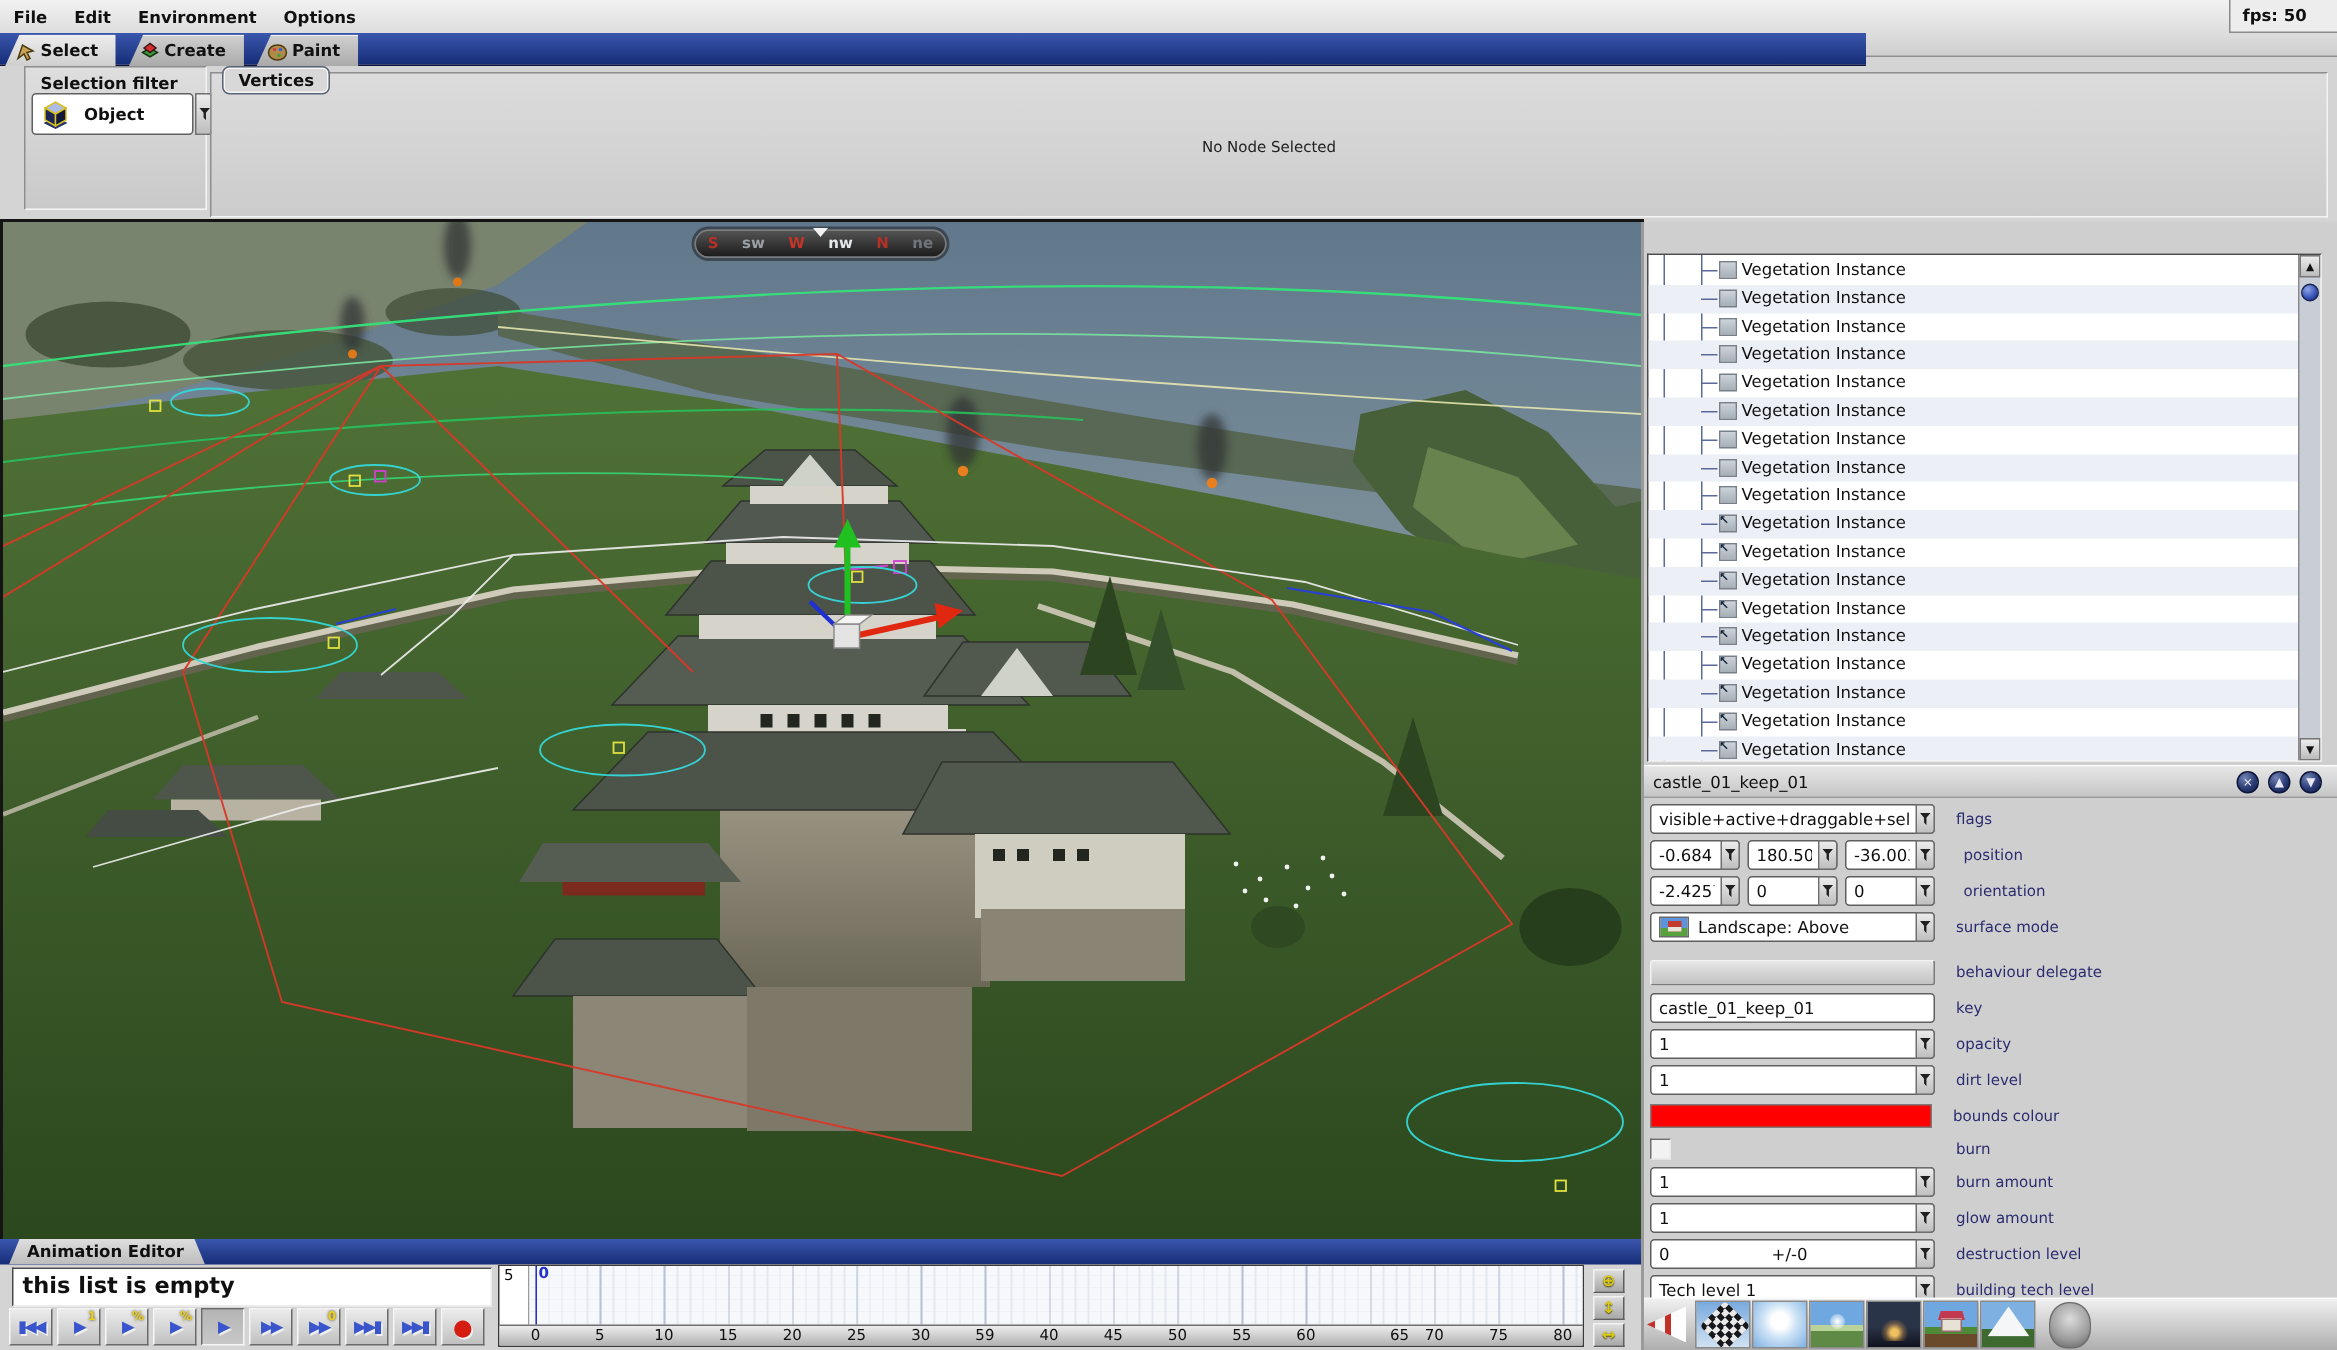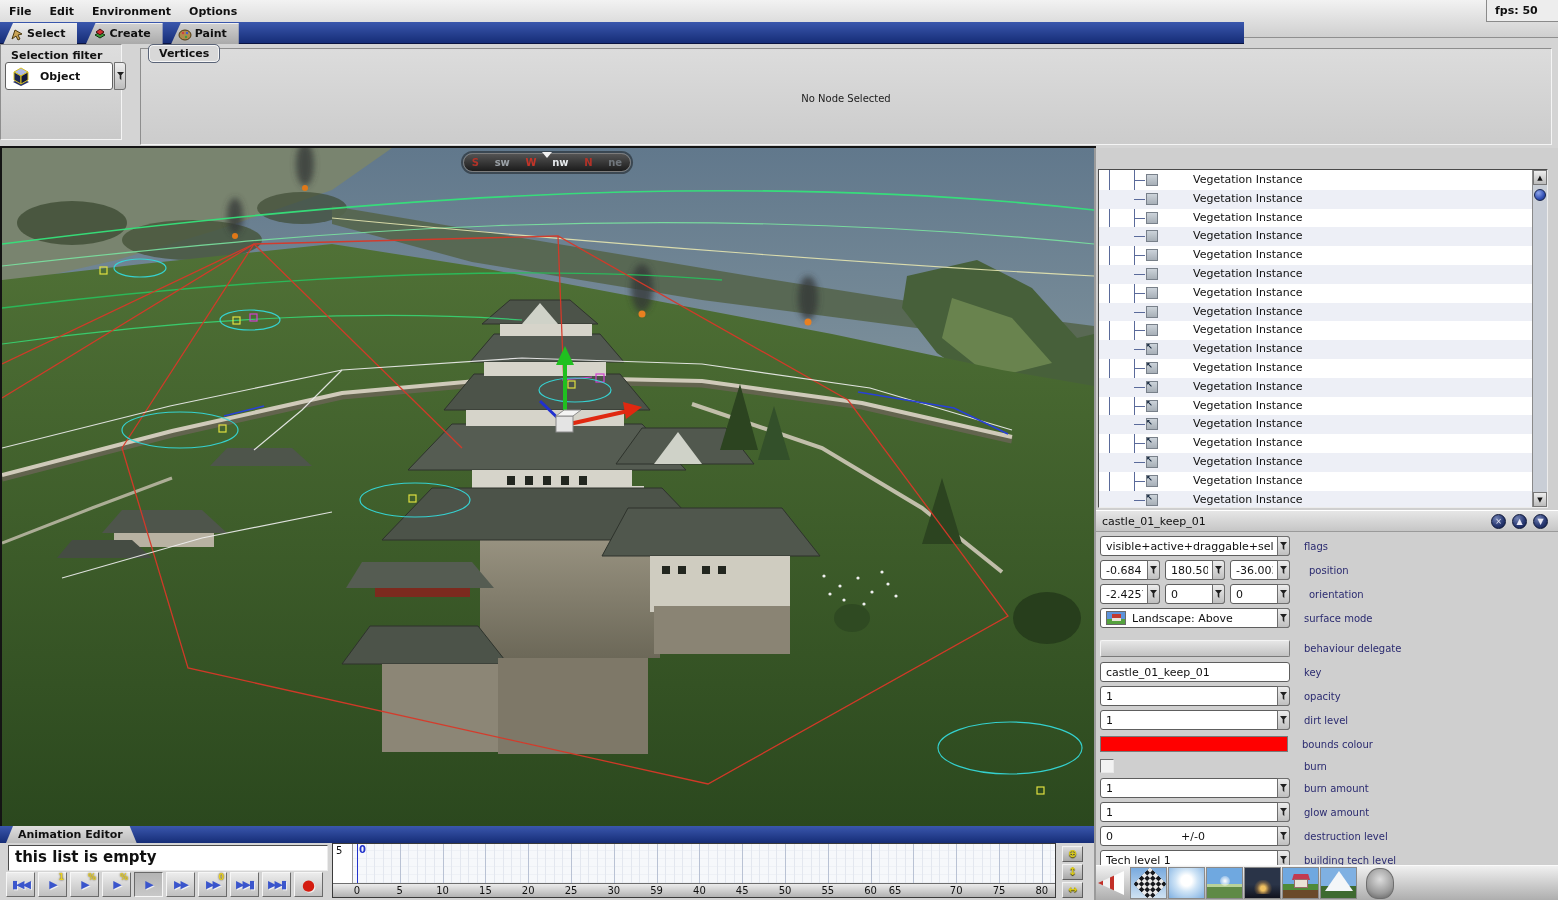--- a/index.html
+++ b/index.html
@@ -20,21 +20,21 @@
     background:linear-gradient(#3a57ad,#162d77); border-bottom:1px solid #0a1340; }
   .tab { position:relative; display:inline-block; height:22px; margin-left:3px; padding:3px 12px 0 24px;
     font-size:11px; font-weight:bold; color:#101010;
     background:linear-gradient(#cfcfcf,#a8a8a8); clip-path:polygon(10px 0,100% 0,100% 100%,0 100%);
     border-top:1px solid #f0f0f0; cursor:default; }
   .tab.active { background:linear-gradient(#ececec,#cdcdcd); }
   .tab .tab-icon { position:absolute; left:7px; top:3px; width:14px; height:14px; }
 
   
   .toppanel { position:absolute; left:0; top:44px; width:1558px; height:100px; background:#d4d4d4; }
-  .filter-group { position:absolute; left:0; top:0; width:122px; height:96px;
+  .filter-group { position:absolute; left:16px; top:0; width:122px; height:96px;
     background:linear-gradient(#dedede,#c9c9c9);
     border:1px solid; border-color:#8e8e8e #f4f4f4 #f4f4f4 #8e8e8e; }
   .filter-title { position:absolute; left:10px; top:4px; font-size:11px; font-weight:bold; color:#101010; }
   .filter-combo { position:absolute; left:4px; top:17px; width:108px; height:28px; background:#fff;
     border:1px solid #606060; border-radius:3px; display:flex; align-items:center; padding-left:4px; }
   .filter-combo .combo-label { font-size:11px; font-weight:bold; margin-left:8px; color:#101010; }
   .filter-arrow { position:absolute; left:113px; top:17px; width:12px; height:28px;
     background:linear-gradient(#eee,#bdbdbd); border:1px solid #707070; border-radius:0 3px 3px 0;
     display:flex; align-items:center; justify-content:center; }
   .node-panel { position:absolute; left:140px; top:4px; width:1412px; height:97px;
@@ -62,21 +62,21 @@
     background:linear-gradient(#3a57ad,#162d77); }
   .rtab { position:relative; display:inline-block; height:19px; margin-left:2px; padding:3px 9px 0 9px;
     font-size:10px; font-weight:bold; color:#101010; background:linear-gradient(#c9c9c9,#a2a2a2);
     clip-path:polygon(7px 0,100% 0,100% 100%,0 100%); }
   .rtab.active { background:linear-gradient(#ececec,#cdcdcd); }
   .tree-panel { position:absolute; left:2px; top:21px; width:450px; height:339px; background:#fff;
     border:1px solid; border-color:#4a4a4a #ececec #ececec #4a4a4a; overflow:hidden; }
   .tree-rows { position:absolute; left:0; top:1px; right:15px; }
   .tree-guide-a { position:absolute; left:10px; top:0; bottom:0; width:1px; background:#5a6a9a; }
   .tree-guide-b { position:absolute; left:35px; top:0; bottom:0; width:1px; background:#5a6a9a; }
-  .tree-row { position:relative; height:18.8px; line-height:18.8px; font-size:11px; color:#101010; padding-left:94px; }
+  .tree-row { position:relative; height:18.8px; line-height:18.8px; font-size:11px; color:#101010; padding-left:62px; }
   .tree-row.alt { background:#edeff6; }
   .tree-row .dash { position:absolute; left:35px; top:9px; width:11px; height:1px; background:#5a6a9a; }
   .tree-row .node-ico { position:absolute; left:47px; top:3px; width:12px; height:12px;
     background:linear-gradient(#ccd3da,#a7afb7); border:1px solid #78808a; }
   .tree-row .node-ico .lnk { position:absolute; left:-1px; bottom:-3px; font-size:8px; font-weight:bold; color:#0e2038; }
   .tree-scrollbar { position:absolute; right:0; top:0; bottom:0; width:15px; background:#c9ced6; border-left:1px solid #8a8a8a; }
   .sb-btn { position:absolute; left:0; width:14px; height:15px; background:linear-gradient(#eee,#bbb);
     border:1px solid #777; font-size:7px; text-align:center; line-height:14px; color:#111; }
   .sb-up { top:0; } .sb-down { bottom:0; }
   .sb-thumb { position:absolute; left:1px; top:19px; width:12px; height:12px; border-radius:50%;
@@ -706,21 +706,21 @@
         <span class="tl-tick" style="left: 152.4px;">15</span>
         <span class="tl-tick" style="left: 195.2px;">20</span>
         <span class="tl-tick" style="left: 238px;">25</span>
         <span class="tl-tick" style="left: 280.8px;">30</span>
         <span class="tl-tick" style="left: 323.6px;">59</span>
         <span class="tl-tick" style="left: 366.4px;">40</span>
         <span class="tl-tick" style="left: 409.2px;">45</span>
         <span class="tl-tick" style="left: 452px;">50</span>
         <span class="tl-tick" style="left: 494.8px;">55</span>
         <span class="tl-tick" style="left: 537.6px;">60</span>
-        <span class="tl-tick" style="left: 562px;">65</span>
+        <span class="tl-tick" style="left: 600px;">65</span>
         <span class="tl-tick" style="left: 623.2px;">70</span>
         <span class="tl-tick" style="left: 666px;">75</span>
         <span class="tl-tick" style="left: 708.8px;">80</span>
       </div>
   </div>
   <div class="tl-side" id="tl-side">
       <div class="side-btn">⊕</div>
       <div class="side-btn">↕</div>
       <div class="side-btn">↔</div>
     </div>

